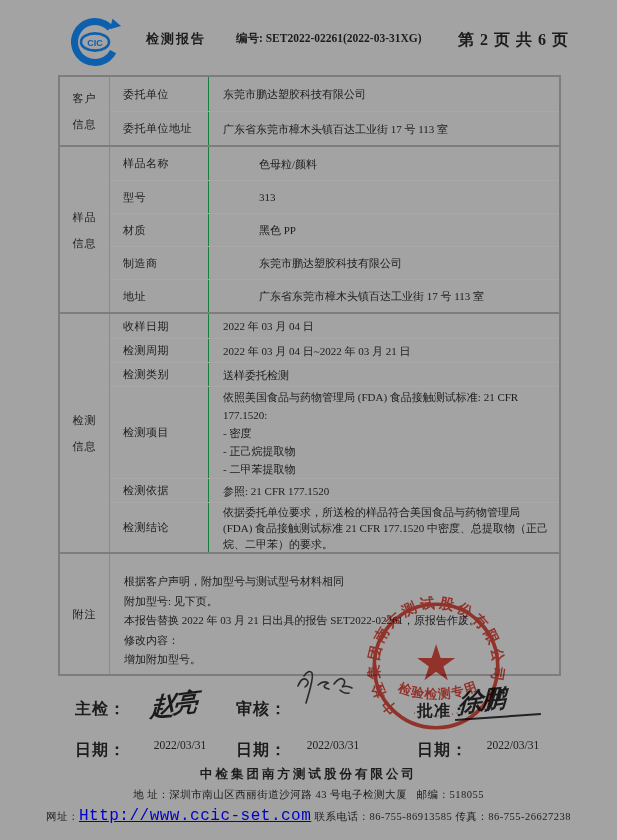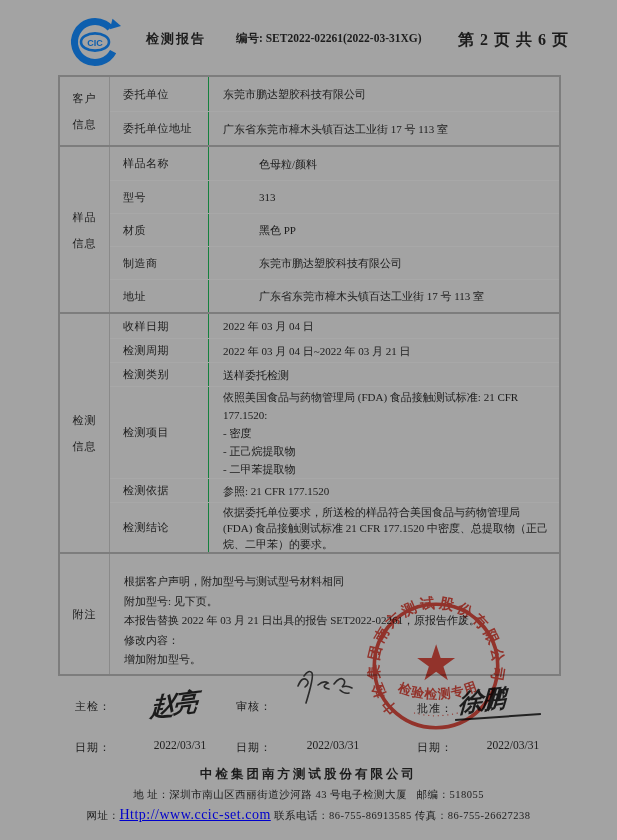--- a/index.html
+++ b/index.html
@@ -30,34 +30,34 @@
   .h92 { height:92px; } .h50 { height:50px; }
   .h50 .cell-value { line-height:16px; }
   .note-content { flex:1; padding:18px 12px 4px 14px; white-space:pre-line; line-height:19.5px; }
   .note-section { min-height:100px; }
 
   
   .stamp { position:absolute; left:364px; top:594px; width:144px; height:144px;
            opacity:0.9; mix-blend-mode:multiply; pointer-events:none; z-index:6; }
 
   
-  .sig-label { position:absolute; font-size:11px; letter-spacing:1px; z-index:2; }
+  .sig-label { position:absolute; font-size:16px; letter-spacing:1px; z-index:2;font-weight:bold; }
   .sig-date-val { position:absolute; font-size:11.5px; text-align:center; }
   .sig-name { position:absolute; font-size:25px; font-weight:bold; font-style:italic;
               font-family:"DejaVu Serif",serif; color:#1b1b1b; z-index:4;
               transform:rotate(-7deg) skewX(-10deg); letter-spacing:-2px; white-space:nowrap; }
   .sig-scribble { position:absolute; z-index:4; }
   .sig-underline { position:absolute; width:86px; height:2px; background:#222;
                    transform:rotate(-4deg); z-index:4; }
 
   
   .footer { position:absolute; left:0; top:766px; width:100%; text-align:center; }
   .f-company { font-size:12.5px; font-weight:bold; letter-spacing:3px; }
   .f-line { font-size:10.5px; margin-top:5px; letter-spacing:0.5px; }
-  .f-link { color:#0000cc; text-decoration:underline; font-family:Liberation Serif, serif; font-size:14px; }
+  .f-link { color:#0000cc; text-decoration:underline; font-family:Liberation Mono, monospace; font-size:16px; }
 </style>
 </head>
 <body>
 
 <div class="page">
 
   <svg class="hdr-logo" viewBox="0 0 70 54">
     <g fill="none" stroke="#0e5fae">
       <circle cx="34" cy="27" r="20.5" stroke-width="7" stroke-dasharray="103 26" transform="rotate(28 34 27)"></circle>
       <polygon points="50,4 60,9 50,15" fill="#0e5fae" stroke="none" transform="rotate(14 52 10)"></polygon>

